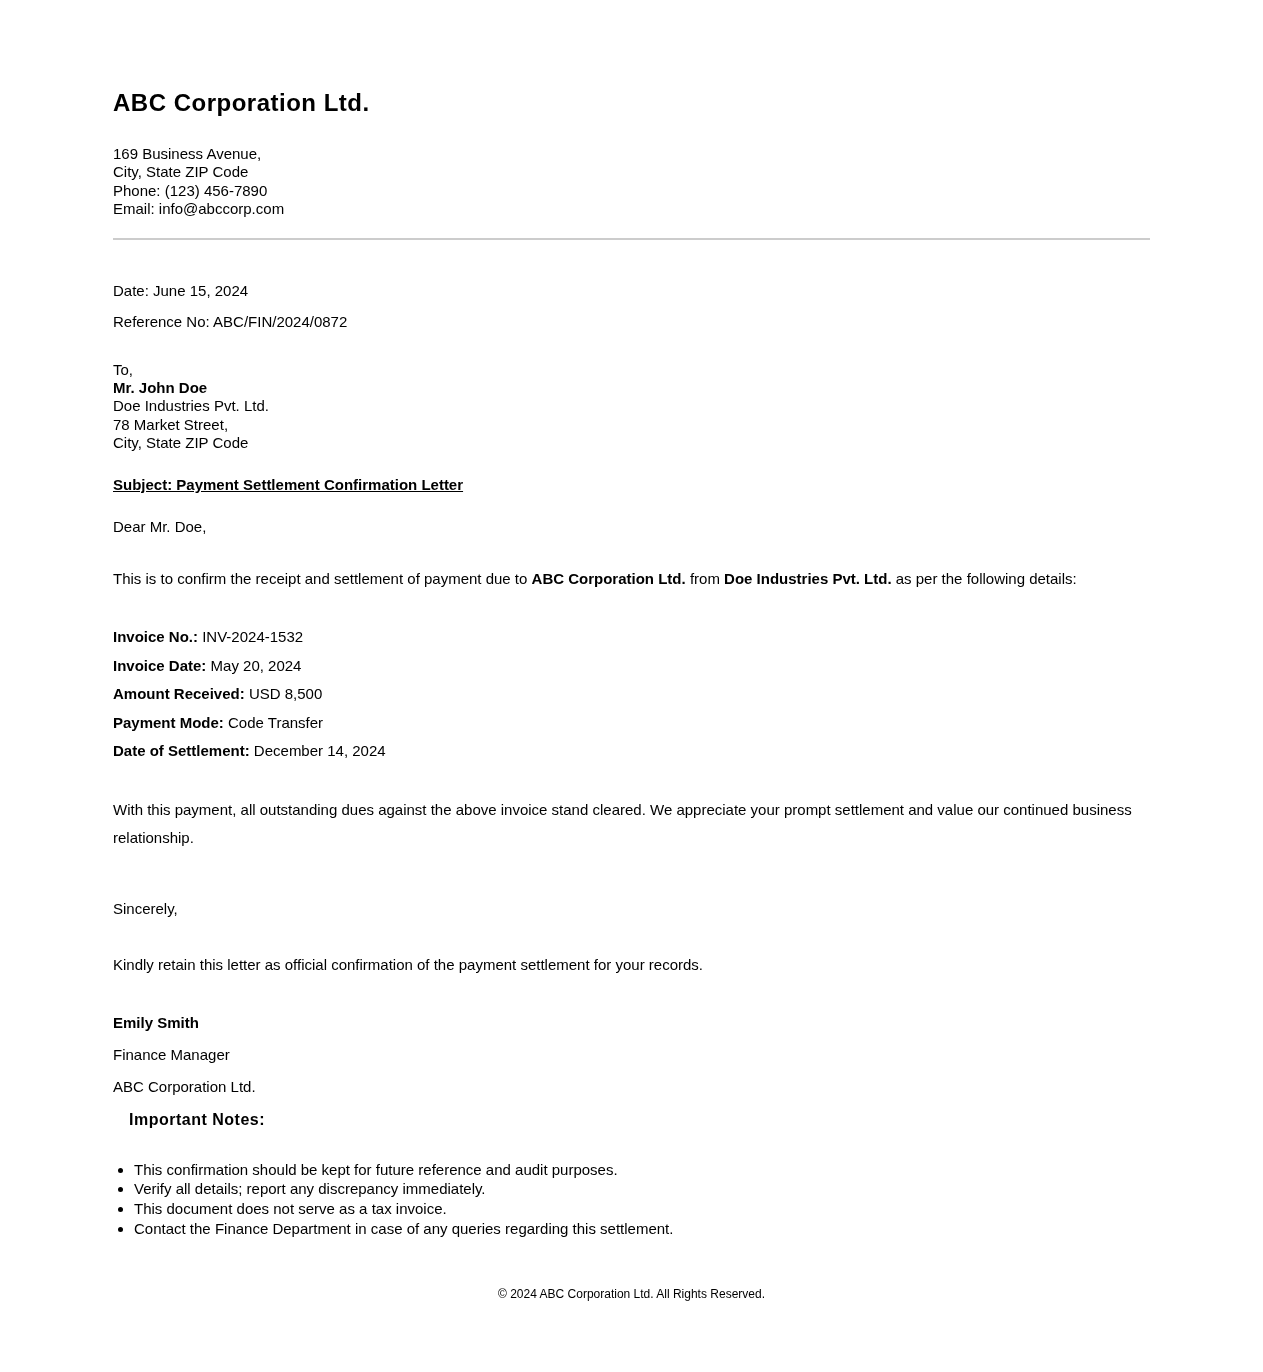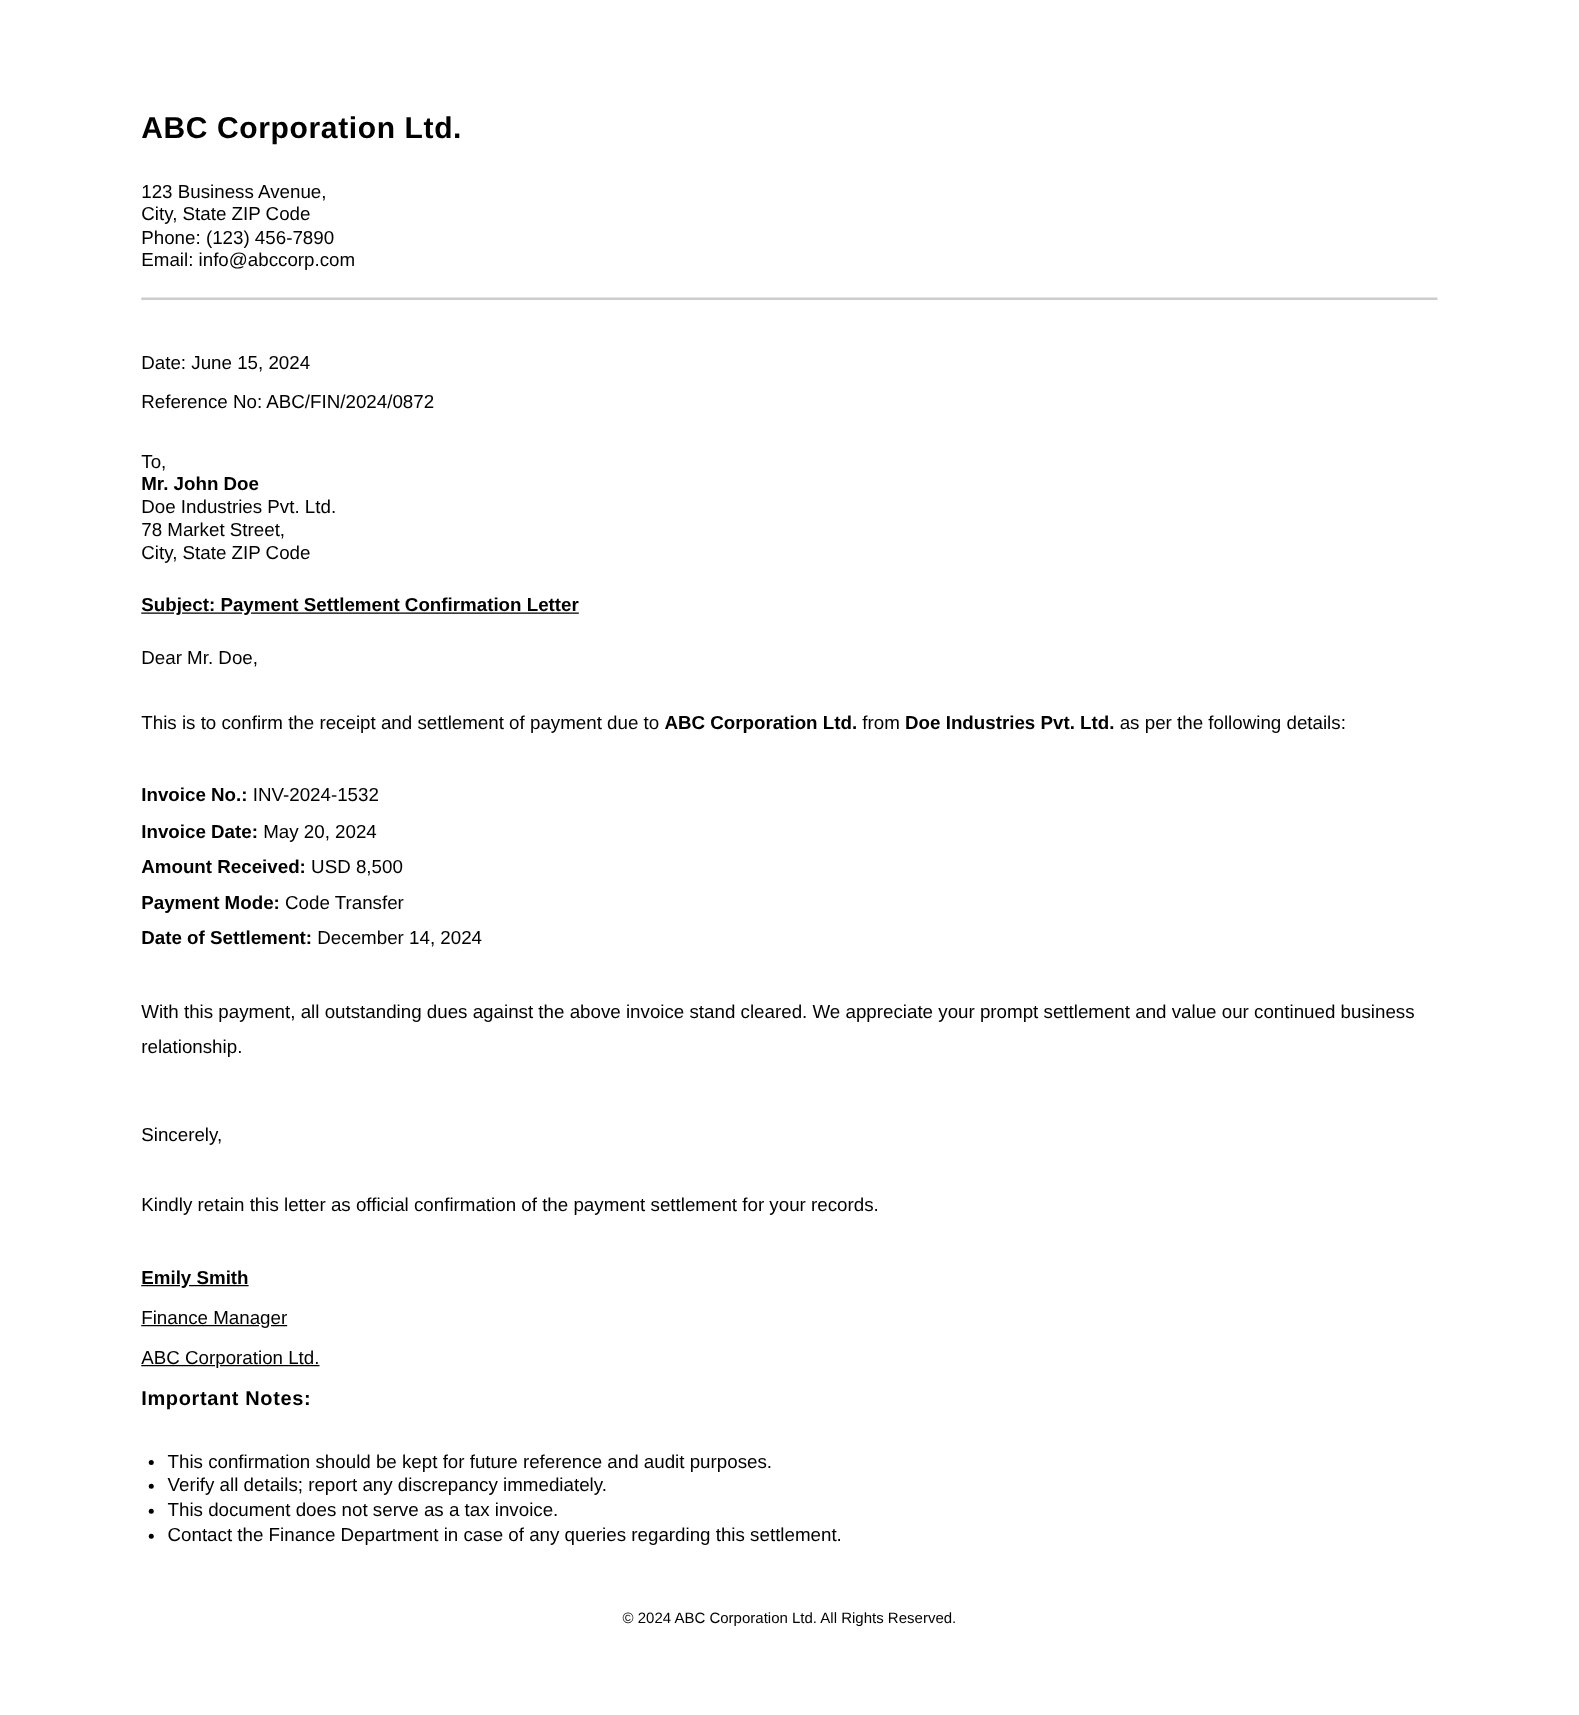--- a/index.html
+++ b/index.html
@@ -50,27 +50,26 @@
   .details { margin: 30px 0; }
   .details p {
     margin: 0;
     line-height: 1.9;
   }
   .closing { margin: 42px 0 0 0; }
   .signature { margin: 34px 0 0 0; }
   .signature p {
     margin: 0 0 14px 0;
     line-height: 1.2;
-    text-decoration: underline;
   }
   .notes-heading {
     font-size: 16px;
     font-weight: bold;
     letter-spacing: 0.5px;
-    margin: 8px 0 0 0;
+    margin: 8px 0 0 16px;
   }
   .notes-list {
     margin: 30px 0 0 0;
     padding-left: 21px;
   }
   .notes-list li {
     line-height: 1.32;
   }
   .page-footer {
     text-align: center;
@@ -80,21 +79,21 @@
   b, strong { font-weight: bold; }
 </style>
 </head>
 <body>
 
 <div class="page">
 
   <header>
     <h1 class="company-name">ABC Corporation Ltd.</h1>
     <p class="company-address">
-      <span>123 Business Avenue,</span><br>
+      <span>169 Business Avenue,</span><br>
       <span>City, State ZIP Code</span><br>
       <span>Phone: (123) 456-7890</span><br>
       <span>Email: info@abccorp.com</span>
     </p>
   </header>
 
   <hr class="divider">
 
   <p class="date-line">Date: June 15, 2024</p>
   <p class="ref-line">Reference No: ABC/FIN/2024/0872</p>

